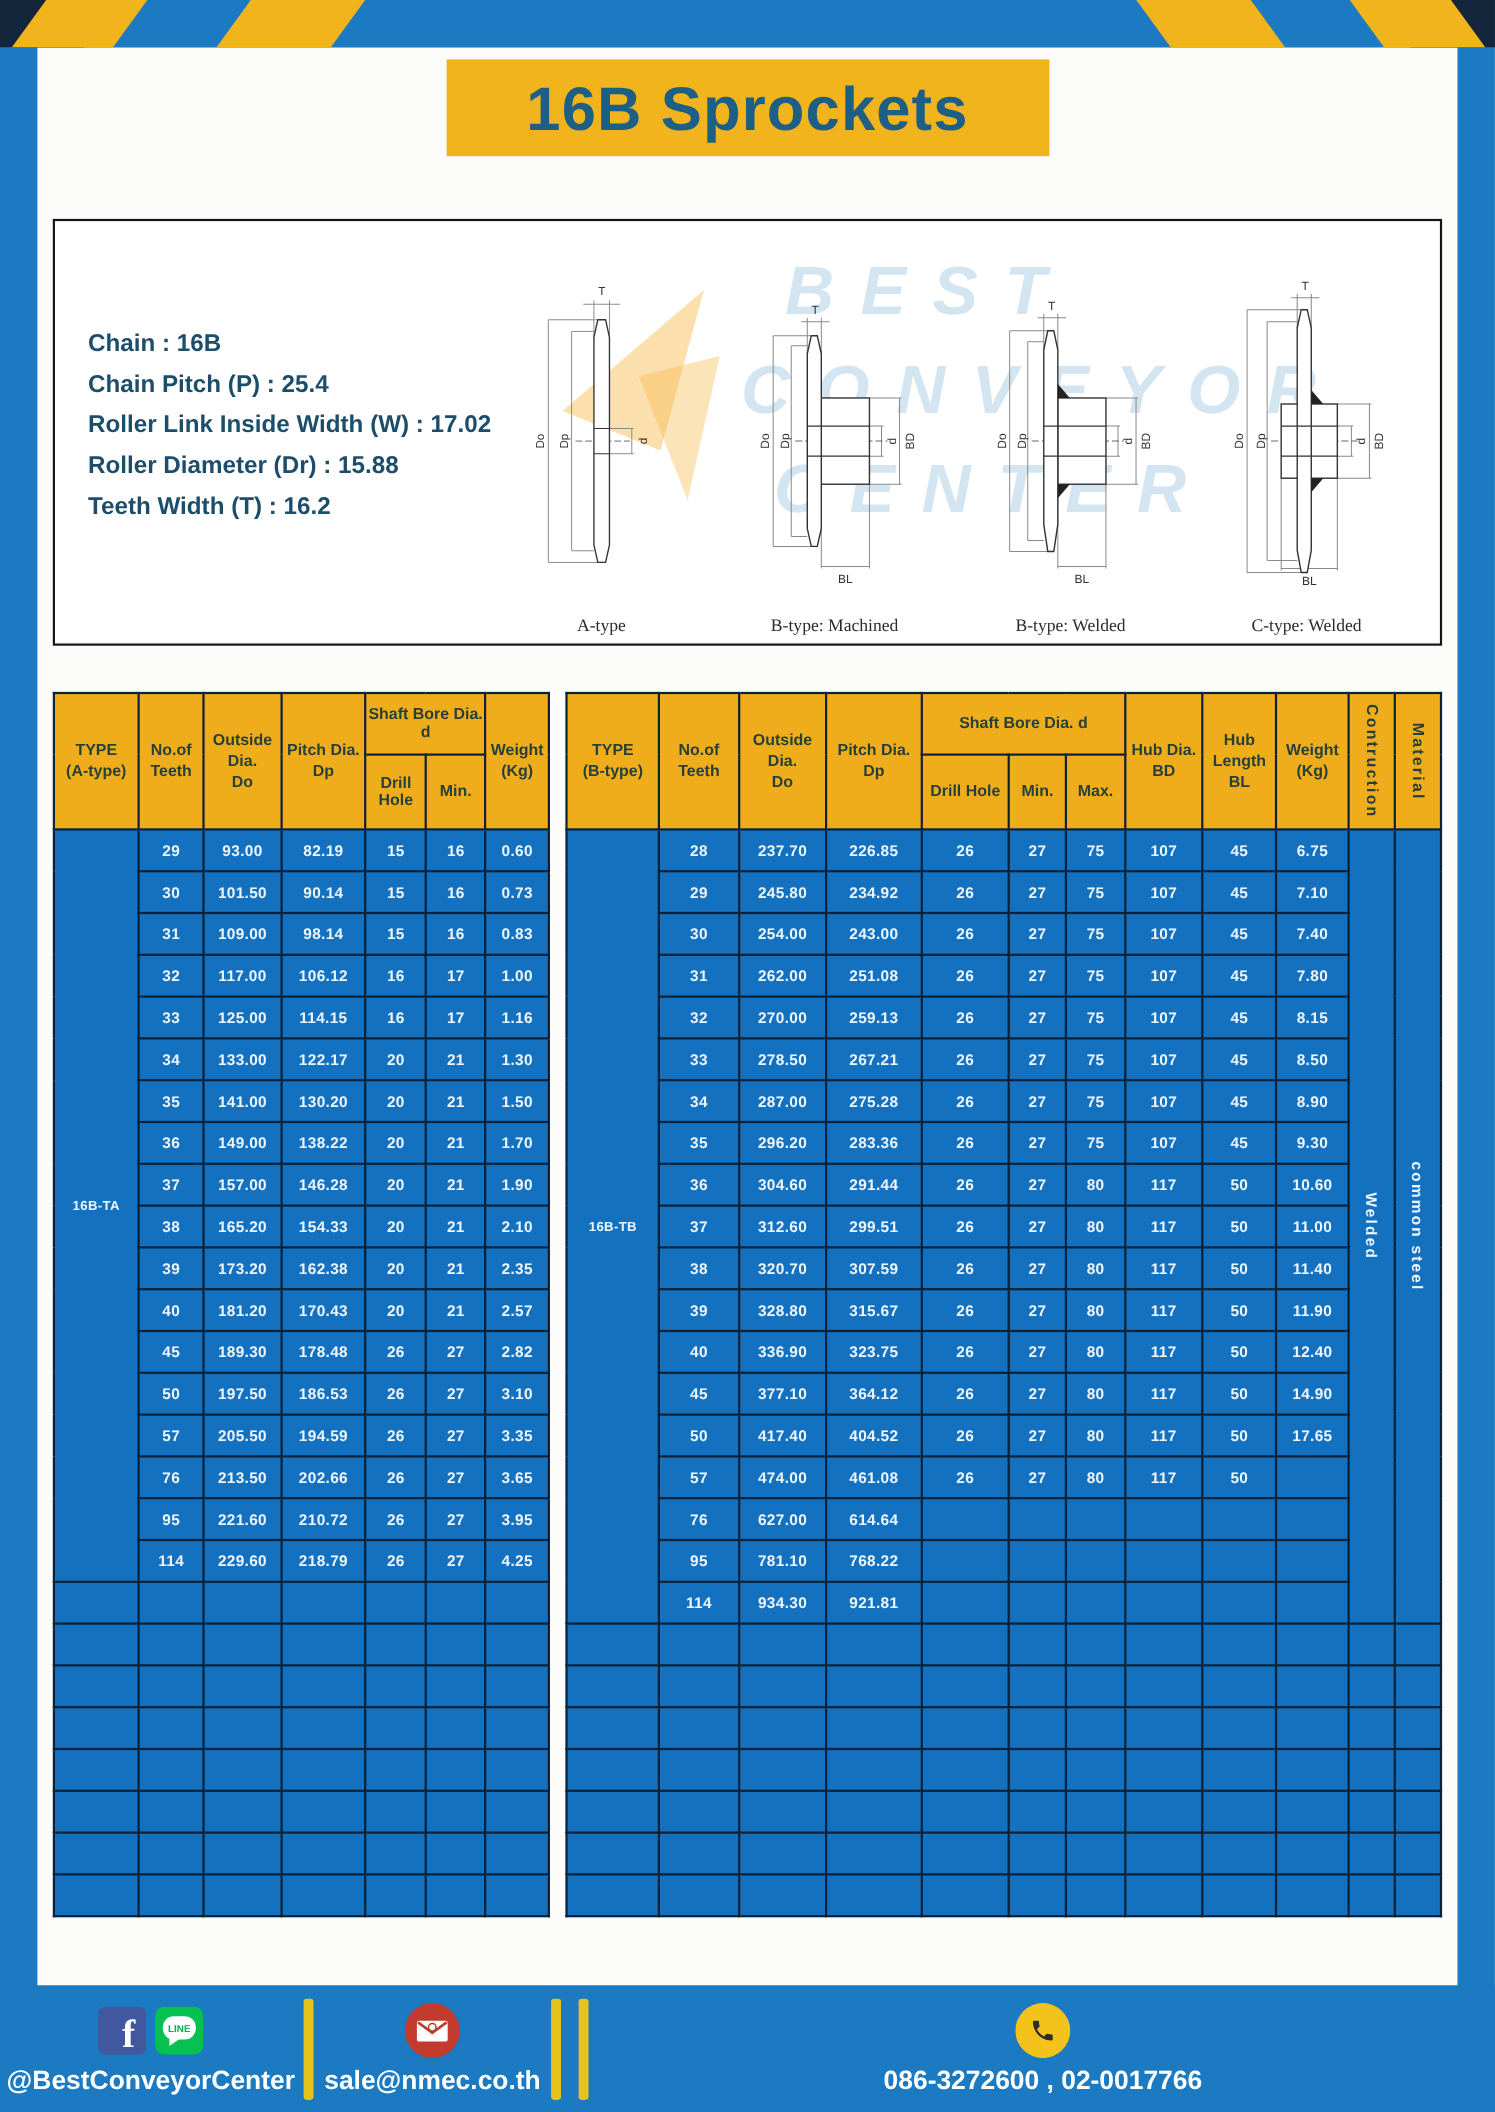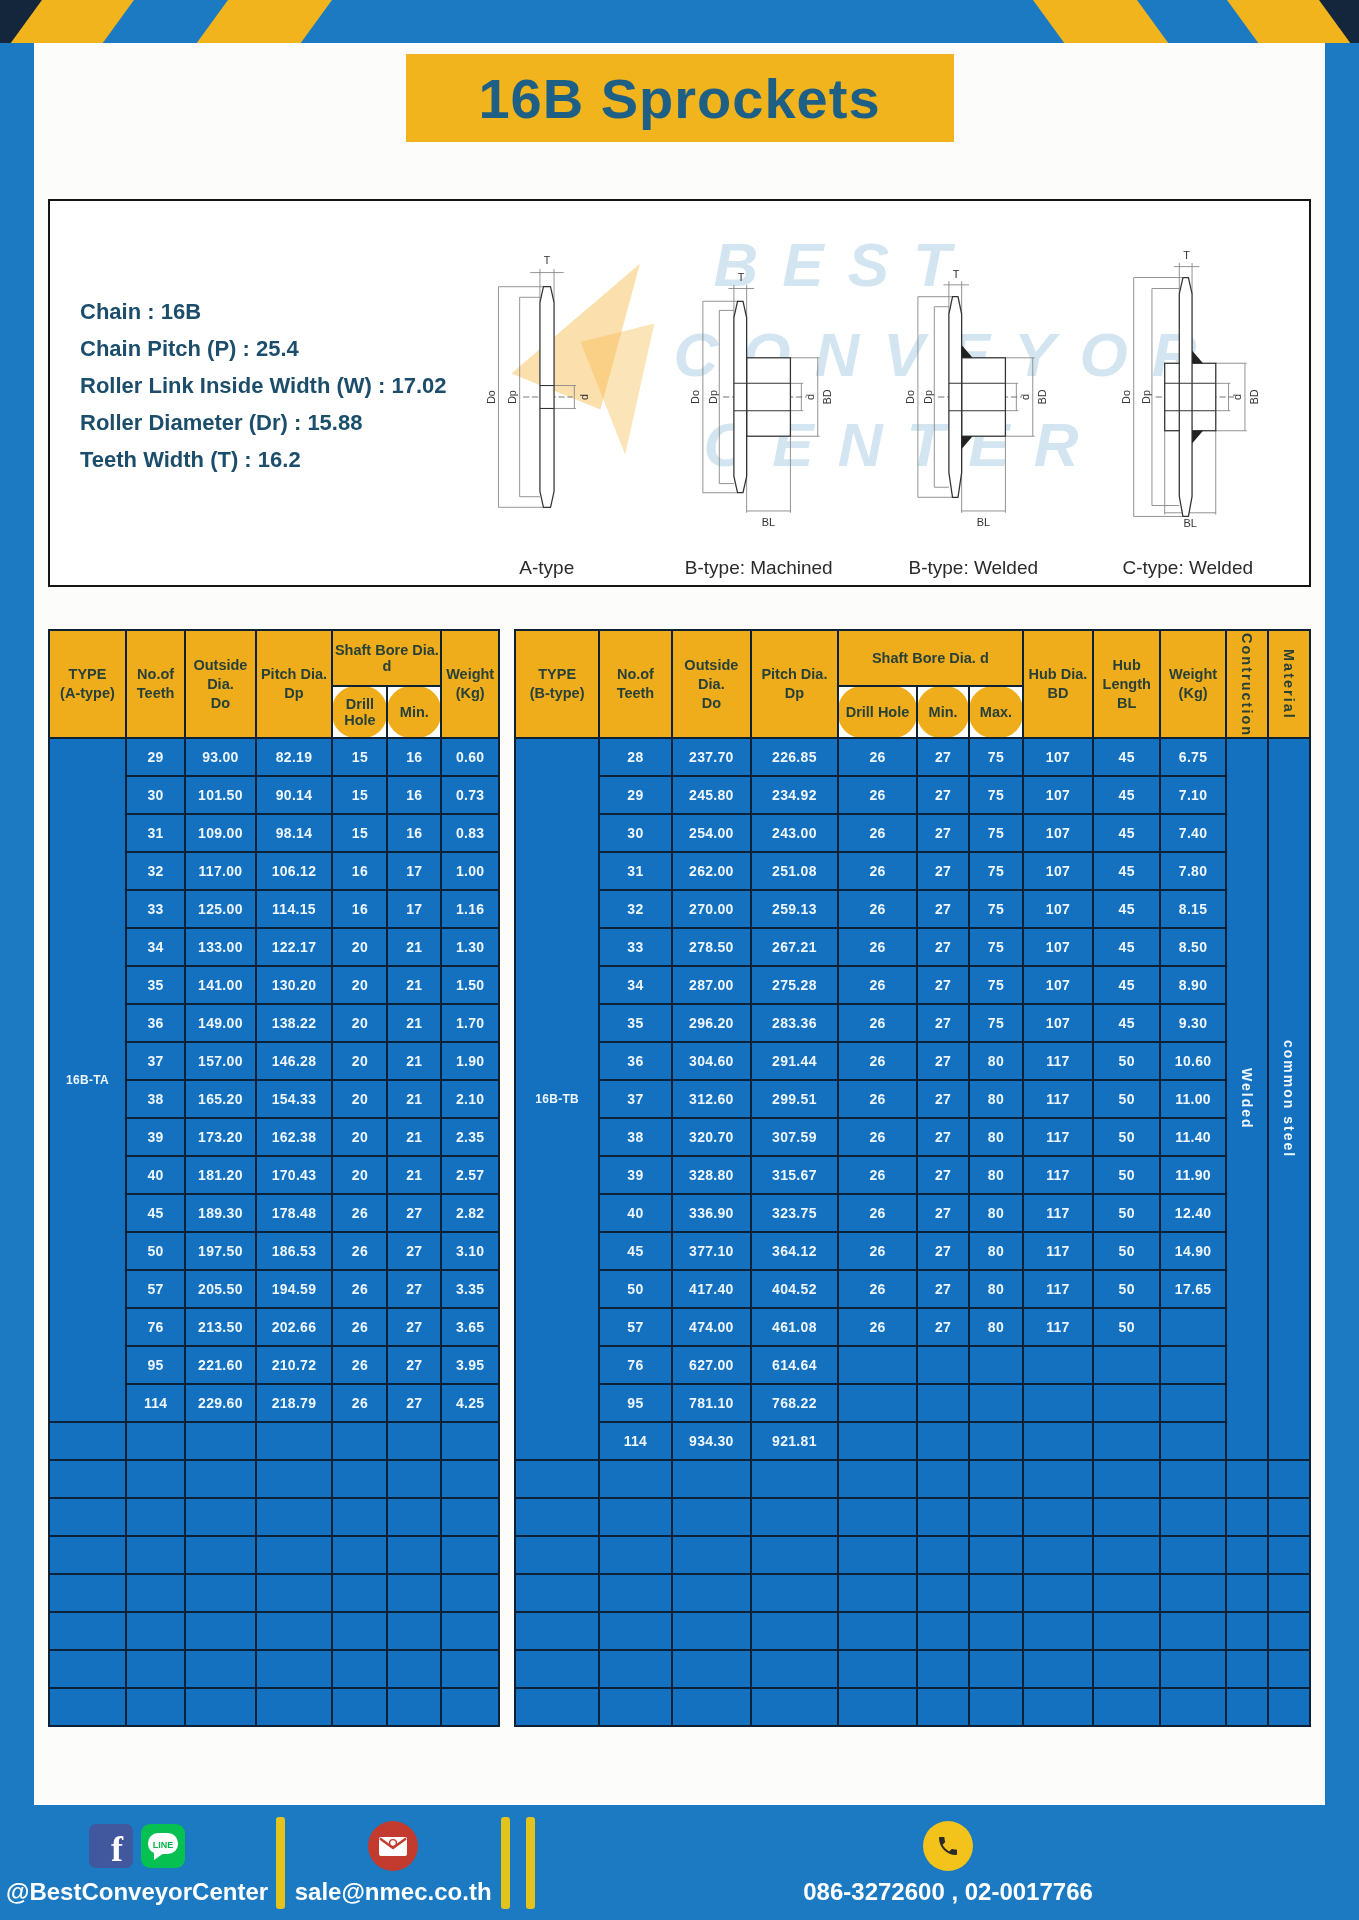--- a/index.html
+++ b/index.html
@@ -30,21 +30,21 @@
     position:relative; margin:57px 14px 0; height:388px; background:#ffffff;
     border:2px solid #151515; display:flex; overflow:hidden;
   }
   .spec-text { width:392px; padding:92px 0 0 30px; flex:0 0 auto; z-index:2; }
   .spec-line { font-size:22px; font-weight:bold; color:#1c4e6b; line-height:37px; white-space:nowrap; }
   .drawings {
     flex:1; display:flex; align-items:flex-end; justify-content:space-around;
     padding:6px 14px 6px 0; position:relative; z-index:2;
   }
   .drawing { display:flex; flex-direction:column; align-items:center; }
-  .drawing-label { font-size:19px; color:#2b2b2b; margin-top:0px; }
+  .drawing-label { font-size:16px; color:#2b2b2b; margin-top:0px;font-family:Liberation Serif, serif; }
   .drawing svg text { font-family:"Liberation Sans",sans-serif; font-size:12px; fill:#333; }
   
   .wm { position:absolute; left:40%; top:0; right:0; bottom:0; z-index:1; pointer-events:none;font-style:italic; }
   .wm-line { position:absolute; font-weight:bold; color:rgba(125,175,215,.33); letter-spacing:24px; }
   .wm-l1 { left:160px; top:28px;  font-size:62px; }
   .wm-l2 { left:120px; top:118px; font-size:62px; }
   .wm-l3 { left:150px; top:208px; font-size:62px; }
   .wm-or1 { position:absolute; left:-18px; top:46px; width:0; height:0;
     border-left:78px solid transparent; border-right:18px solid transparent;
     border-bottom:150px solid rgba(246,185,70,.45); transform:rotate(22deg); }
@@ -55,21 +55,21 @@
   .tables { display:flex; margin:42px 14px 0; gap:14px; align-items:flex-start; }
   table.tbl { border-collapse:collapse; table-layout:fixed; }
   .tbl-a { flex:0 0 452px; width:452px; }
   .tbl-b { flex:1; }
   .tbl th, .tbl td { border:2px solid #0c2136; }
   .tbl th {
     background:#f0ad1b; color:#274038; font-size:14.5px; font-weight:bold;
     text-align:center; vertical-align:middle; padding:2px 1px;
   }
   .tbl thead tr:first-child th { height:56px; }
-  .tbl thead tr:last-child th { height:52px;border-radius:24px; }
+  .tbl thead tr:last-child th { height:68px; }
   .pre { white-space:pre-line; line-height:19px; }
   .tbl td {
     background:#1371bf; color:#eef6ff; font-size:14px; font-weight:bold;
     text-align:center; vertical-align:middle; height:38px; padding:0 2px;
     letter-spacing:.3px;
   }
   td.type-cell { font-size:12px; }
   .vert { writing-mode:vertical-rl; text-orientation:mixed; letter-spacing:2px; }
   th.vert { height:auto; }
   td.vert-body { writing-mode:vertical-rl; text-orientation:mixed; letter-spacing:2px; font-size:14px; }

